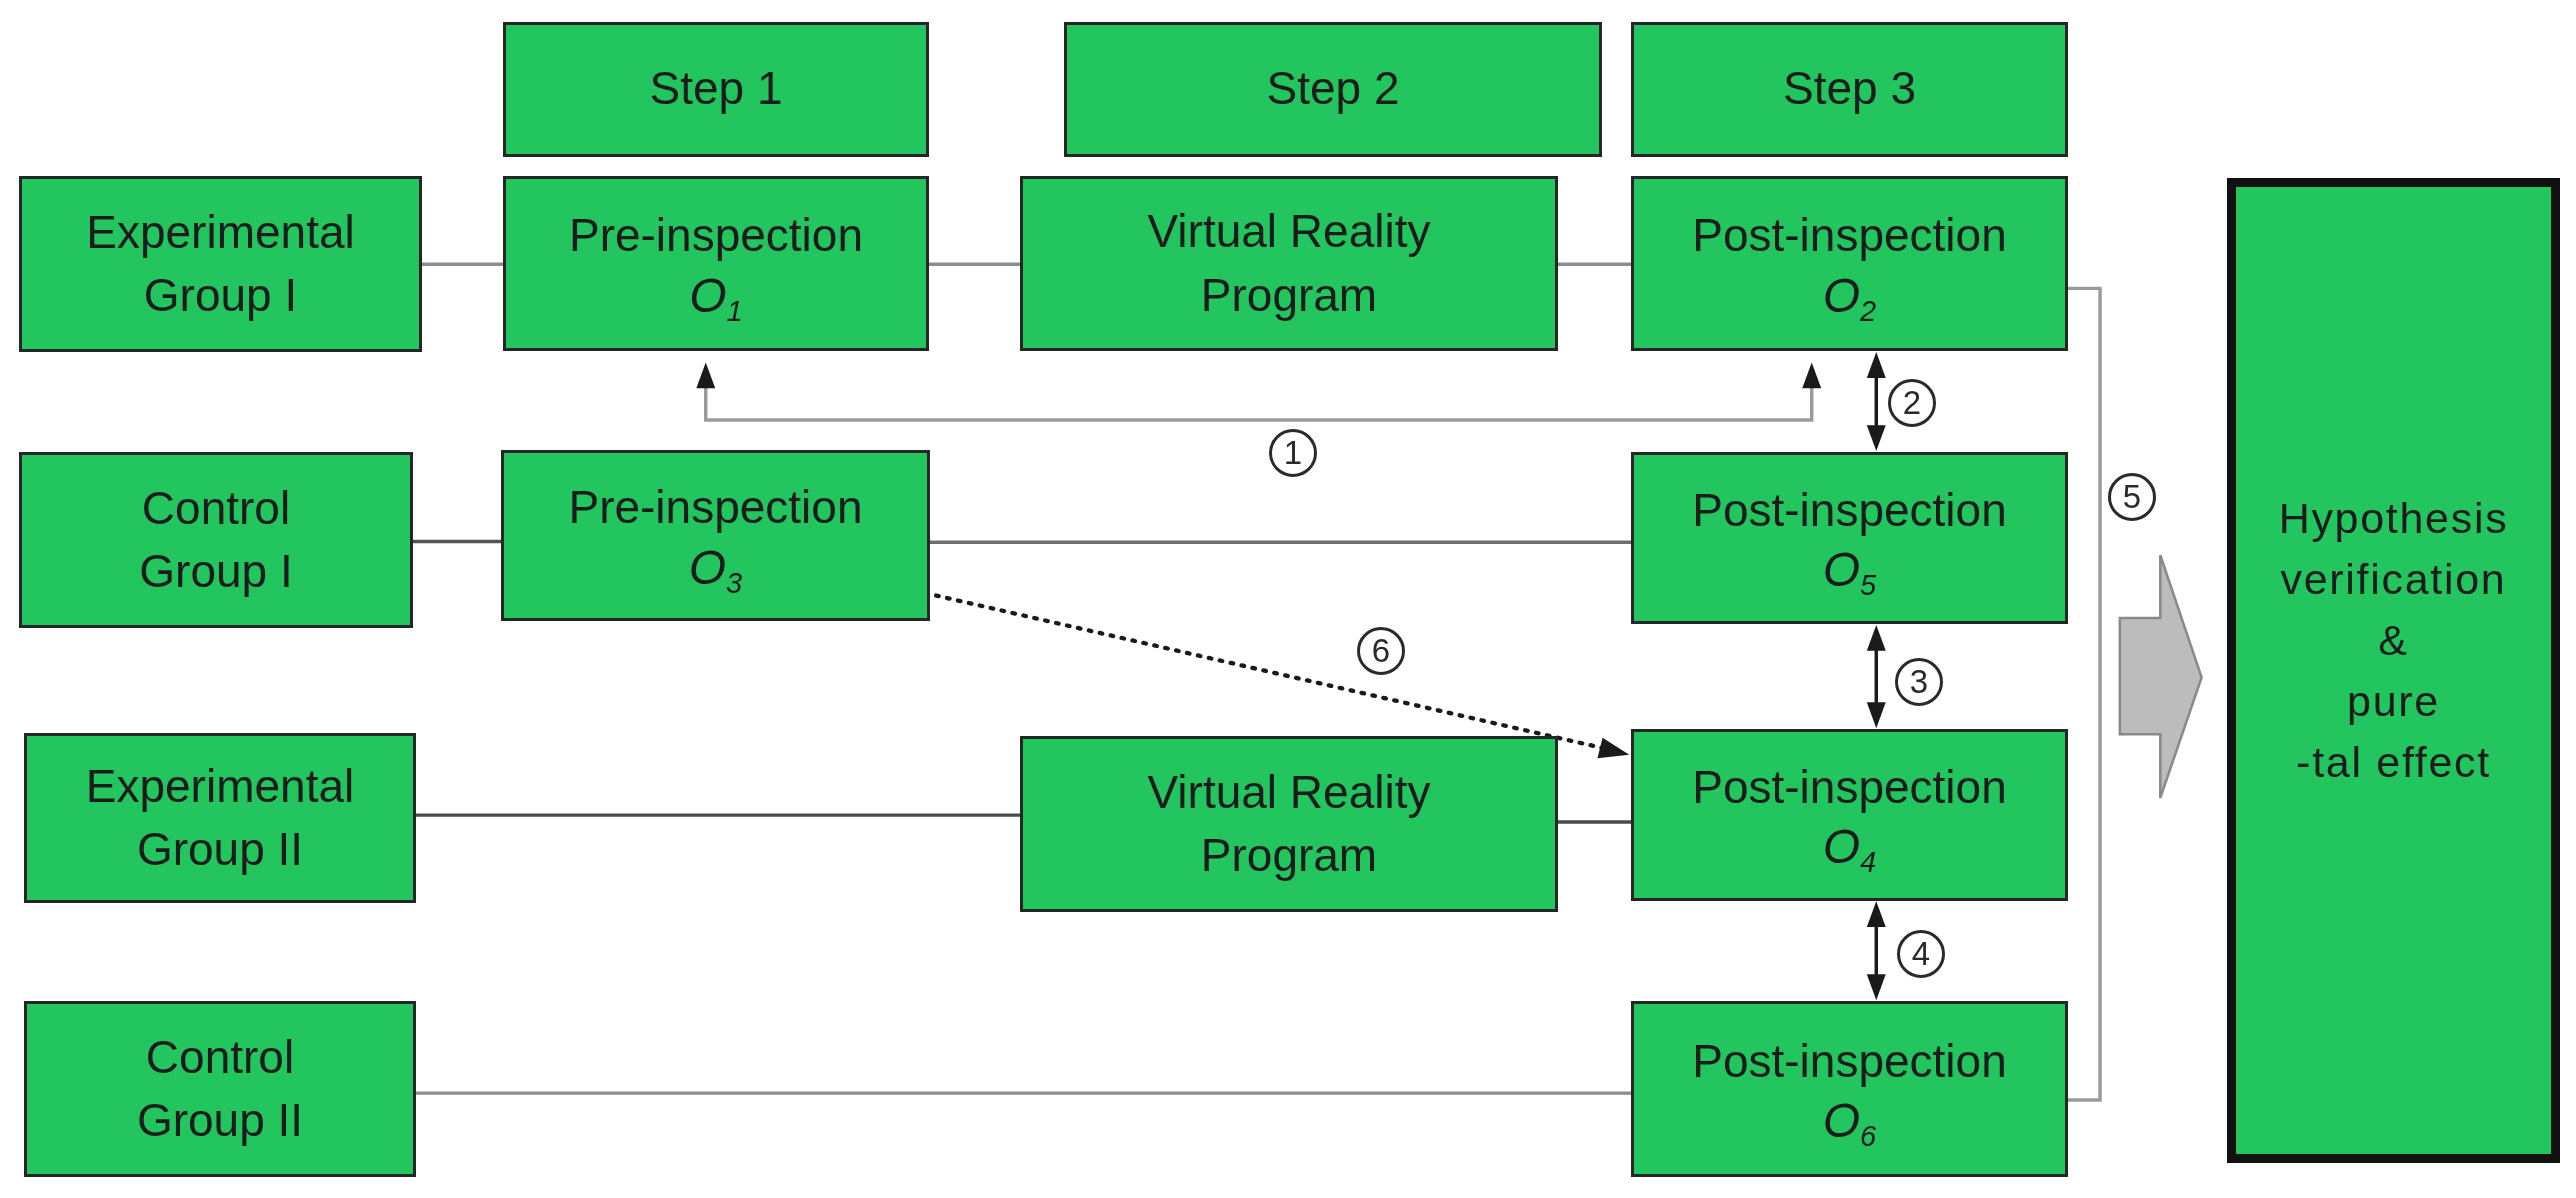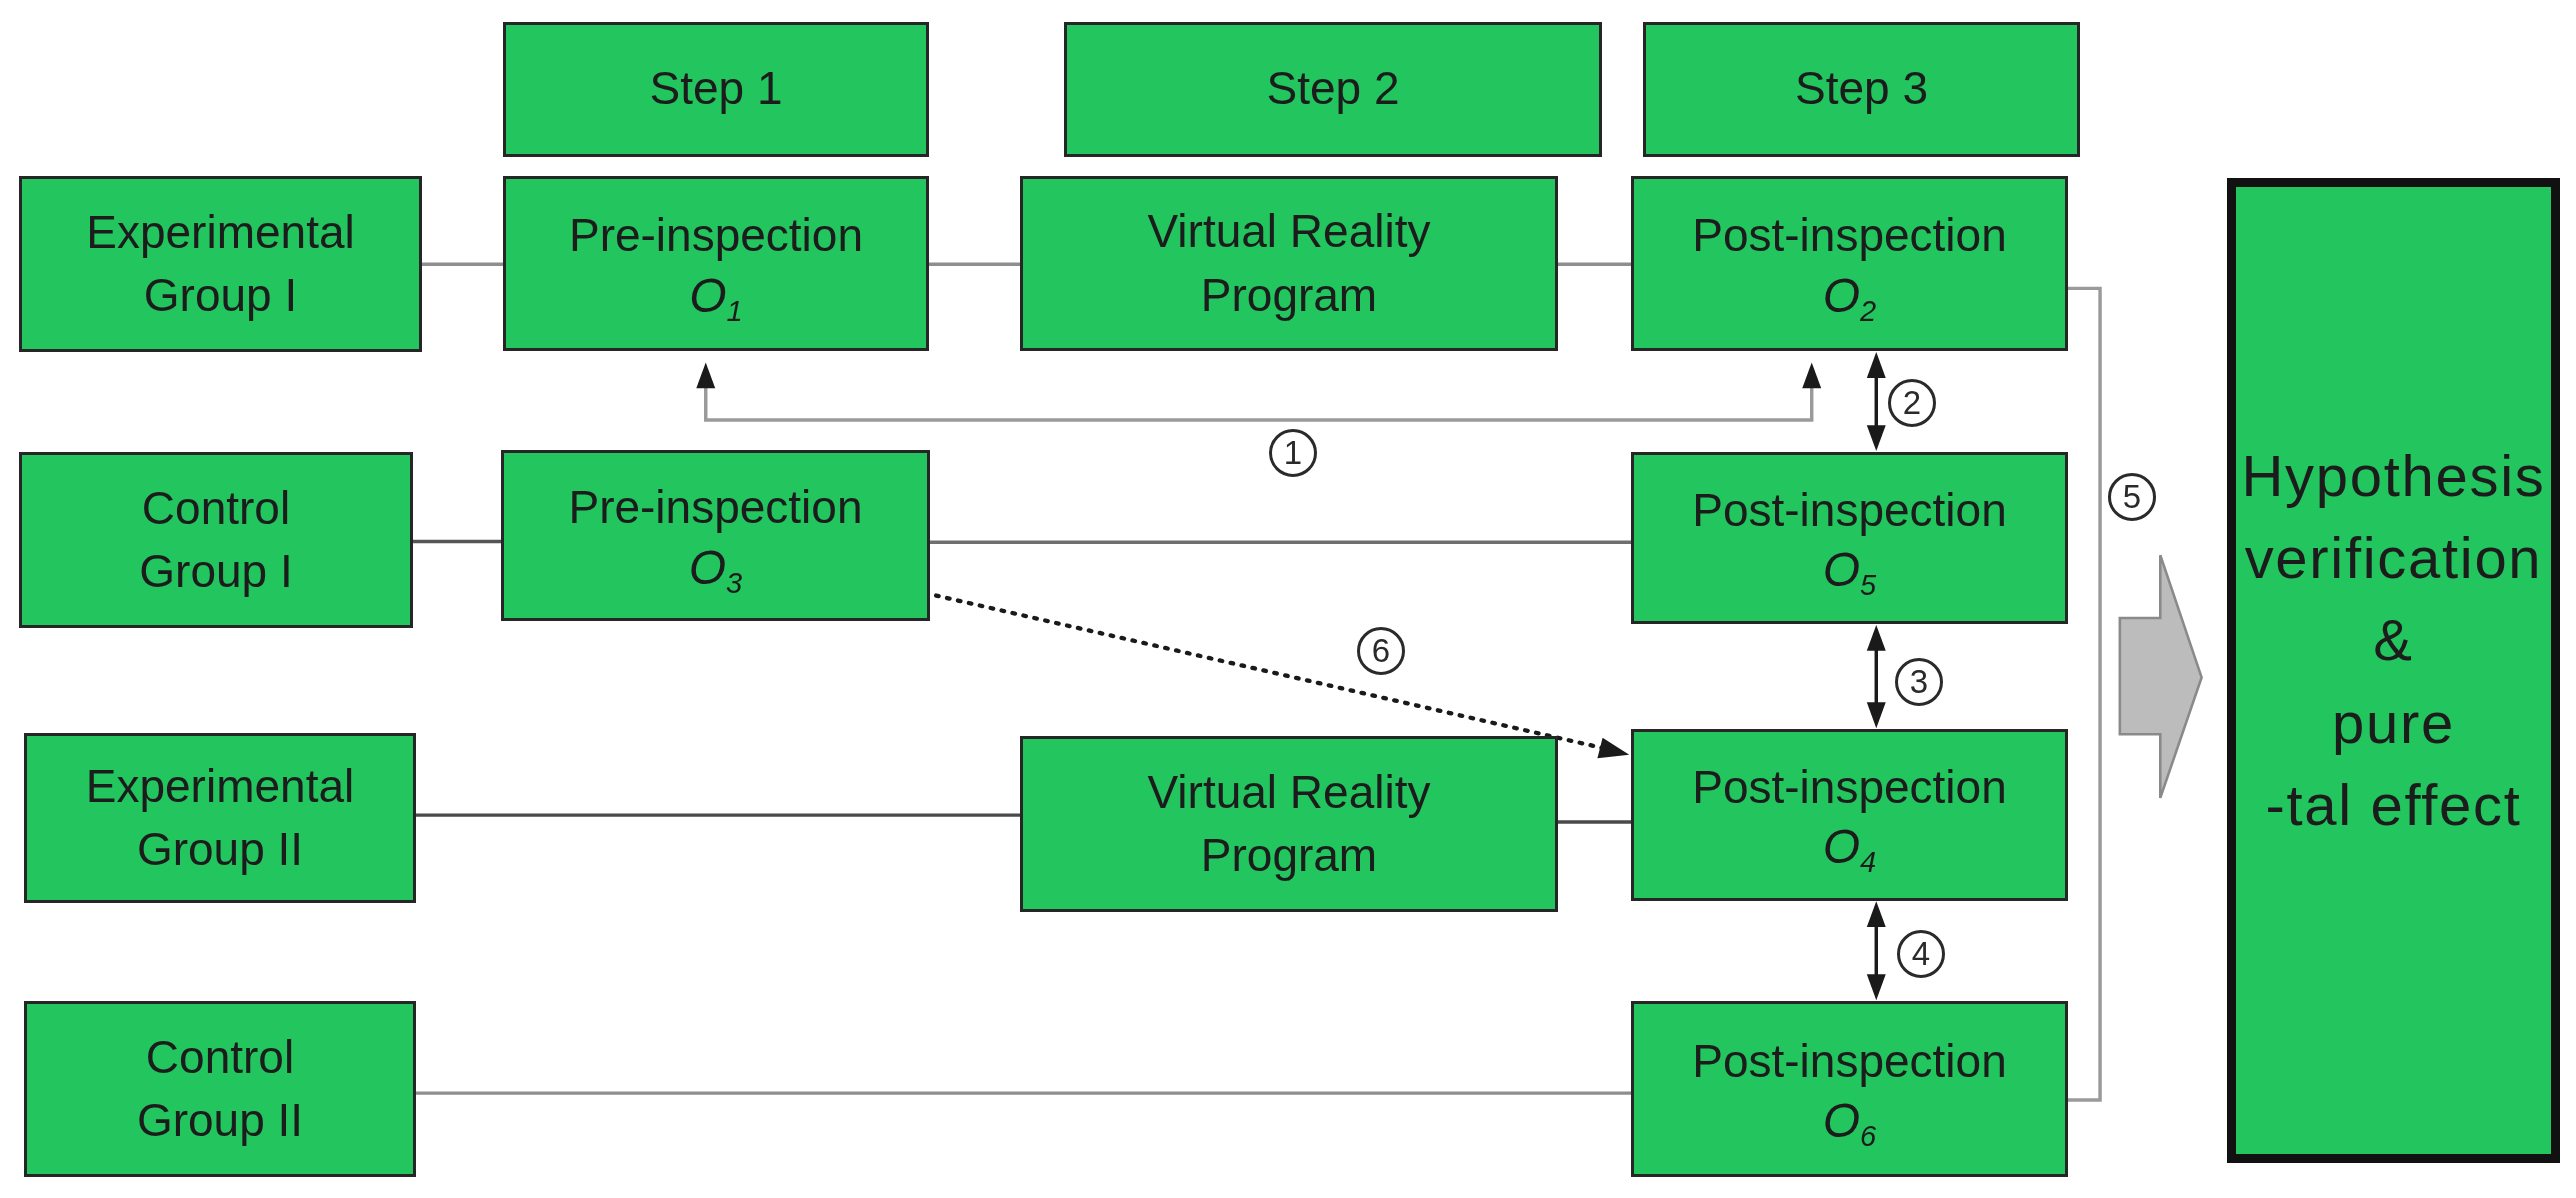--- a/index.html
+++ b/index.html
@@ -26,21 +26,21 @@
     line-height:1.38;
     font-size:46px;
   }
   .box .bl{white-space:nowrap;}
   .osym{font-family:Liberation Sans, sans-serif;font-style:italic;font-size:48px;line-height:1.15;}
   .osym i{font-style:italic;}
   .osym sub{font-size:29px;line-height:0;vertical-align:-8.6px;font-style:italic;}
   .result{
     border-width:9.5px;
     border-color:#111111;
-    font-size:58px;
+    font-size:43px;
     letter-spacing:1.7px;
     line-height:1.42;
     padding-bottom:60px;
   }
   .cnum{
     position:absolute;
     box-sizing:border-box;
     width:48px;height:48px;
     border:3.4px solid #2a2a2a;
     border-radius:50%;
@@ -92,21 +92,21 @@
 
     <polygon points="2463,718 2510,718 2510,645 2558,787 2510,927 2510,853 2463,853" fill="#bcbcbc" stroke="#8a8a8a" stroke-width="3"></polygon>
   </svg>
 
   <div class="box" style="left:503px;top:21.5px;width:426px;height:135px;">
     <div class="bl">Step 1</div>
   </div>
   <div class="box" style="left:1020px;top:21.5px;width:538px;height:135px;margin-left:44px;">
     <div class="bl">Step 2</div>
   </div>
-  <div class="box" style="left:1631px;top:21.5px;width:437px;height:135px;margin-left:12px;">
+  <div class="box" style="left:1631px;top:21.5px;width:437px;height:135px;">
     <div class="bl">Step 3</div>
   </div>
 
   <div class="box" style="left:19px;top:176px;width:403px;height:176px;">
     <div class="bl">Experimental</div>
     <div class="bl">Group I</div>
   </div>
   <div class="box" style="left:503px;top:176px;width:426px;height:175px;">
     <div class="bl">Pre-inspection</div>
     <div class="osym"><i>O</i><sub>1</sub></div>

